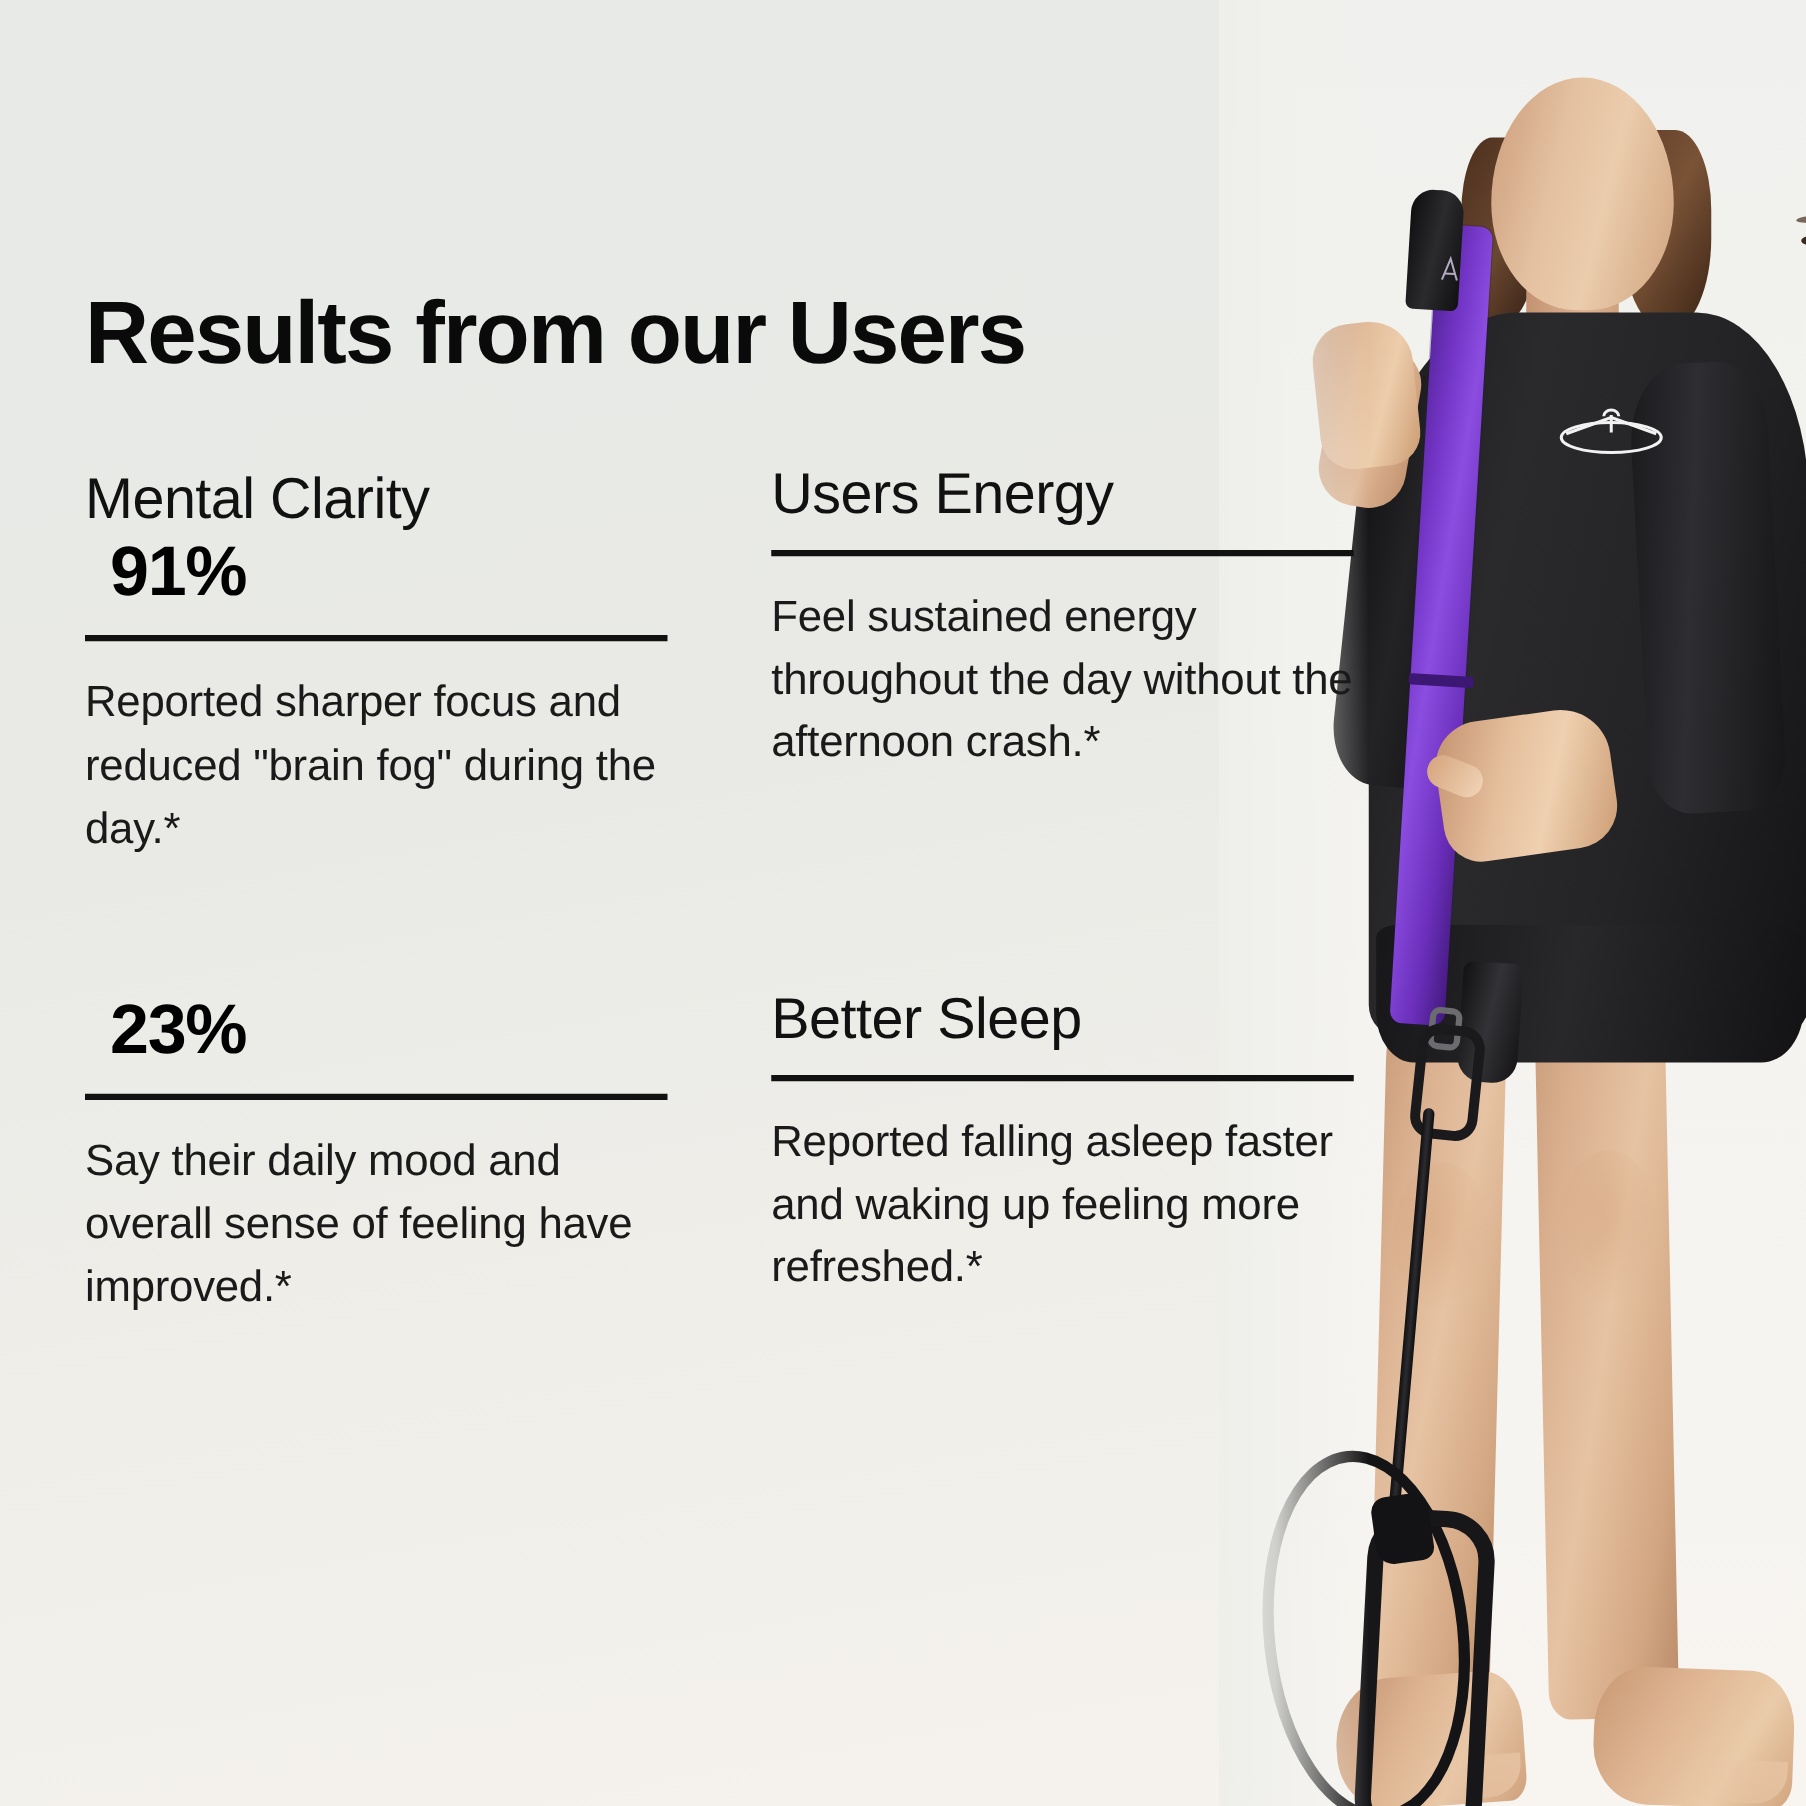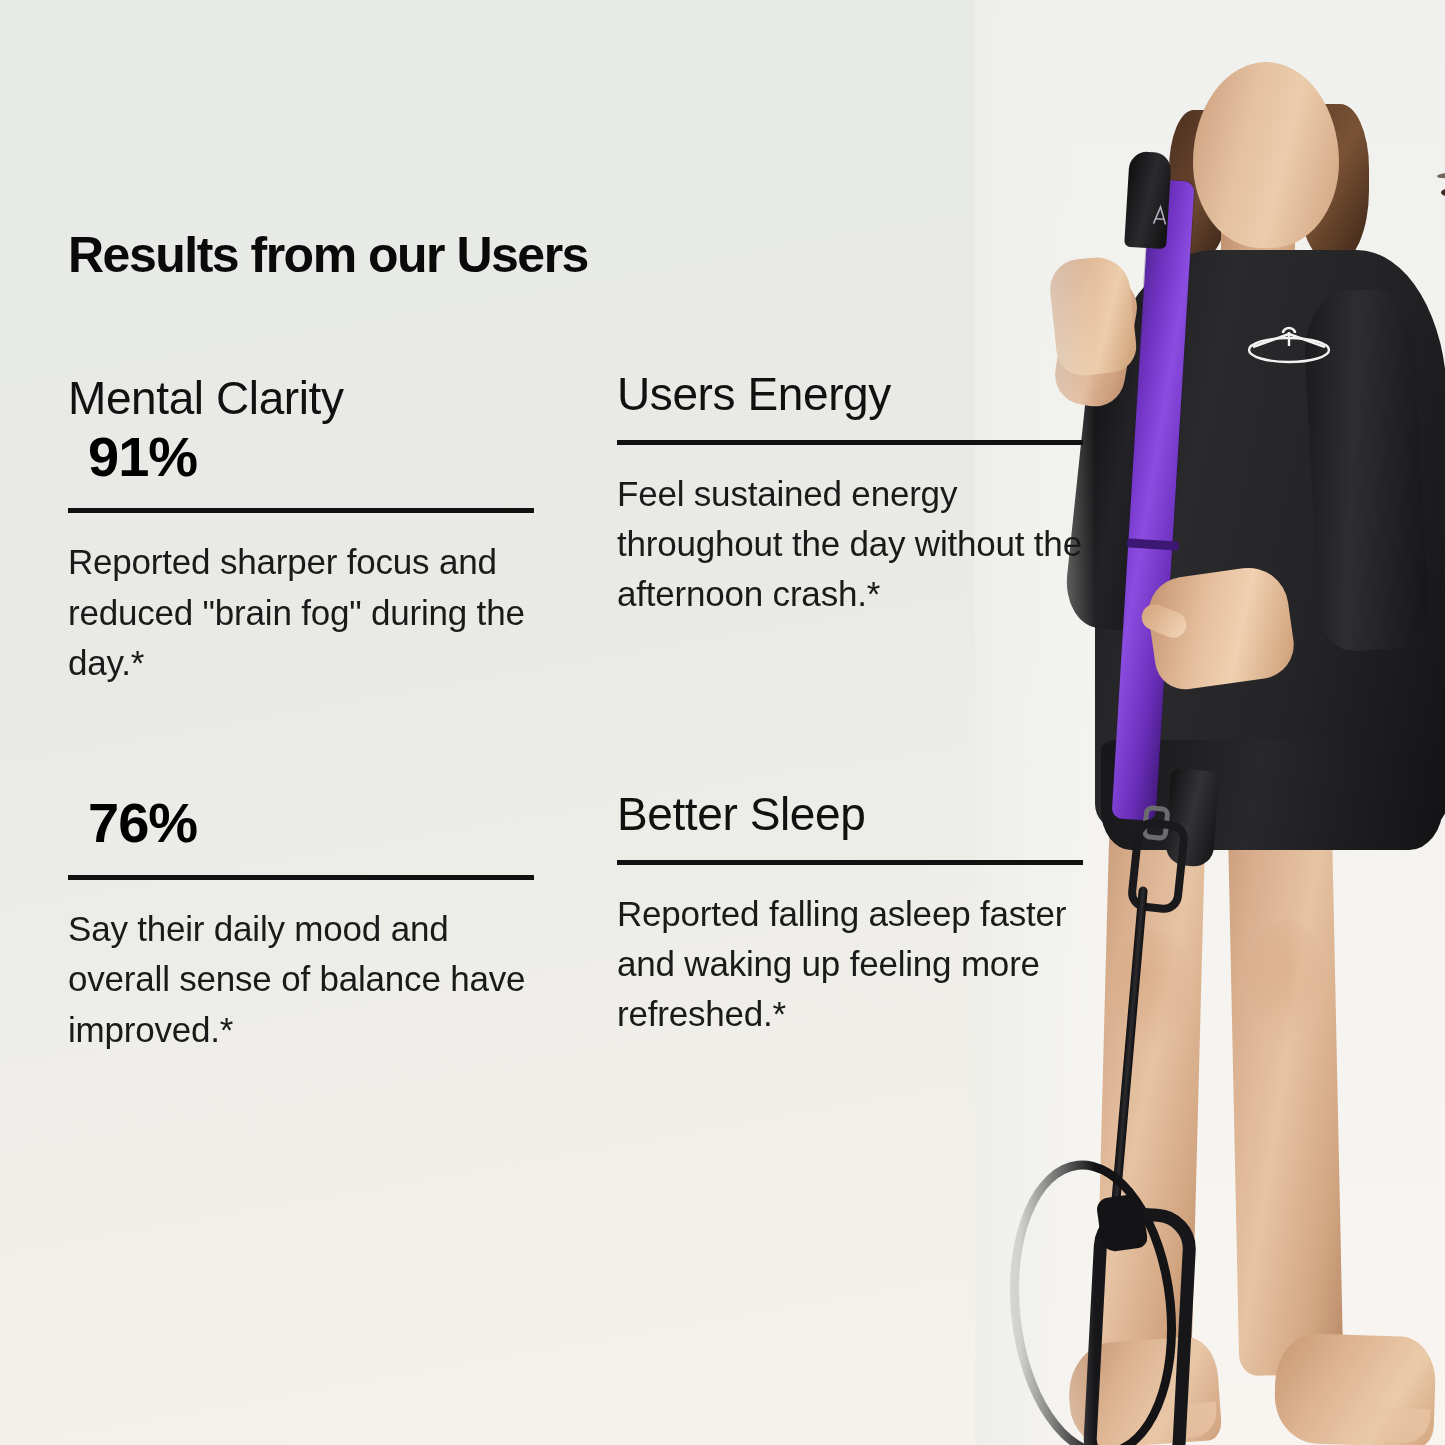--- a/index.html
+++ b/index.html
@@ -397,21 +397,21 @@
     left: 0;
     top: 0;
     width: 1445px;
     height: 1445px;
   }
 
   #page-title {
     position: absolute;
     left: 68px;
     top: 226px;
-    font-size: 50px;
+    font-size: 71px;
     font-weight: 700;
     letter-spacing: -1.5px;
     color: #0A0A0A;
     white-space: nowrap;
     font-stretch: condensed;
   }
 
   .stat-grid {
     position: absolute;
     left: 68px;
@@ -558,23 +558,23 @@
         <div class="stat-desc">Reported sharper focus and reduced "brain fog" during the day.*</div>
       </div>
 
       <div class="stat-card" id="card-1">
         <div class="stat-label">Users Energy</div>
         <div class="stat-rule"></div>
         <div class="stat-desc">Feel sustained energy throughout the day without the afternoon crash.*</div>
       </div>
 
       <div class="stat-card" id="card-2">
-        <div class="stat-value">76%</div>
+        <div class="stat-value">23%</div>
         <div class="stat-rule"></div>
-        <div class="stat-desc">Say their daily mood and overall sense of balance have improved.*</div>
+        <div class="stat-desc">Say their daily mood and overall sense of feeling have improved.*</div>
       </div>
 
       <div class="stat-card" id="card-3">
         <div class="stat-label">Better Sleep</div>
         <div class="stat-rule"></div>
         <div class="stat-desc">Reported falling asleep faster and waking up feeling more refreshed.*</div>
       </div>
 
     </div>
 

